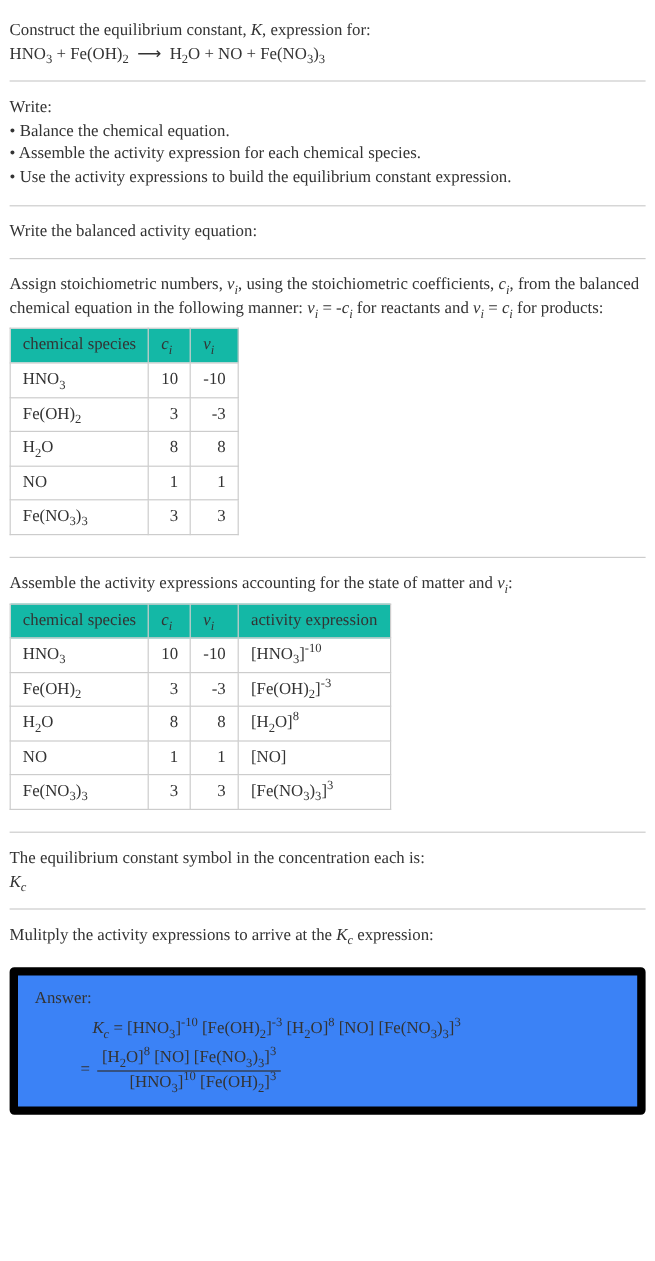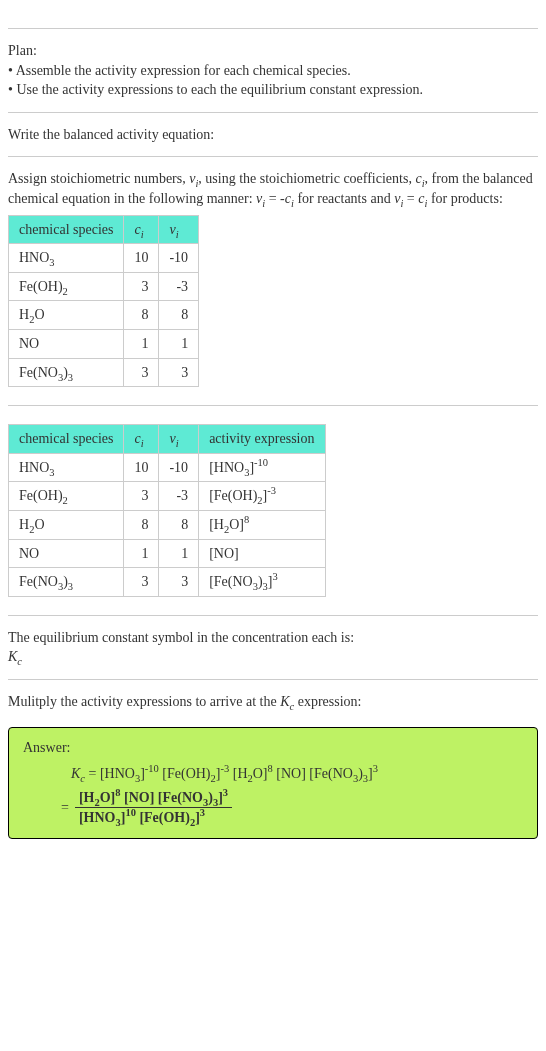--- a/index.html
+++ b/index.html
@@ -23,66 +23,68 @@
       border-collapse: collapse;
       margin: 6px 0;
     }
     th, td {
       border: 1px solid #ccc;
       padding: 4px 10px;
       text-align: left;
       font-weight: normal;
     }
     th {
-      background: #5eead4;
+      background: #14b8a6;
     }
     td.num {
       text-align: right;
     }
     .answer-box {
-      background: #bef264;
-      border: 1px solid #000000;
+      background: #3b82f6;
+      border: 7px solid #000000;
       border-radius: 4px;
       padding: 10px 14px;
       margin-top: 8px;
     }
     sub, sup {
       font-size: 0.75em;
       line-height: 0;
     }
     .italic { font-style: italic; }
     .indent { margin-left: 24px; }
     .frac {
       display: inline-block;
       vertical-align: middle;
-      text-align: left;
-      font-weight: bold;
+      text-align: right;
     }
     .frac .num-top {
       display: block;
       border-bottom: 1px solid #333;
       padding: 0 4px;
     }
     .frac .num-bot {
       display: block;
       padding: 0 4px;
     }
   </style>
 </head>
 <body>
 
 <div class="section">
-</div>
-
-<div class="divider"></div>
-
-<div class="section">
-  <div>Plan:</div>
+  <div>Construct the equilibrium constant, <span class="italic">K</span>, expression for:</div>
+  <div>HNO<sub>3</sub> + Fe(OH)<sub>2</sub> &nbsp;⟶&nbsp; H<sub>2</sub>O + NO + Fe(NO<sub>3</sub>)<sub>3</sub></div>
+</div>
+
+<div class="divider"></div>
+
+<div class="section">
+  <div>Write:</div>
+  <div>• Balance the chemical equation.</div>
   <div>• Assemble the activity expression for each chemical species.</div>
-  <div>• Use the activity expressions to each the equilibrium constant expression.</div>
+  <div>• Use the activity expressions to build the equilibrium constant expression.</div>
 </div>
 
 <div class="divider"></div>
 
 <div class="section">
   <div>Write the balanced activity equation:</div>
 </div>
 
 <div class="divider"></div>
 
@@ -120,20 +122,21 @@
           <td class="num">3</td>
           <td class="num">3</td>
         </tr>
   </tbody>
     </table>
 </div>
 
 <div class="divider"></div>
 
 <div class="section">
+  <div>Assemble the activity expressions accounting for the state of matter and <span class="italic">ν<sub>i</sub></span>:</div>
   <table>
     <tbody>
         <tr>
       <th>chemical species</th>
       <th><span class="italic">c<sub>i</sub></span></th>
       <th><span class="italic">ν<sub>i</sub></span></th>
       <th>activity expression</th>
     </tr>
     <tr>
           <td>HNO<sub>3</sub></td>

